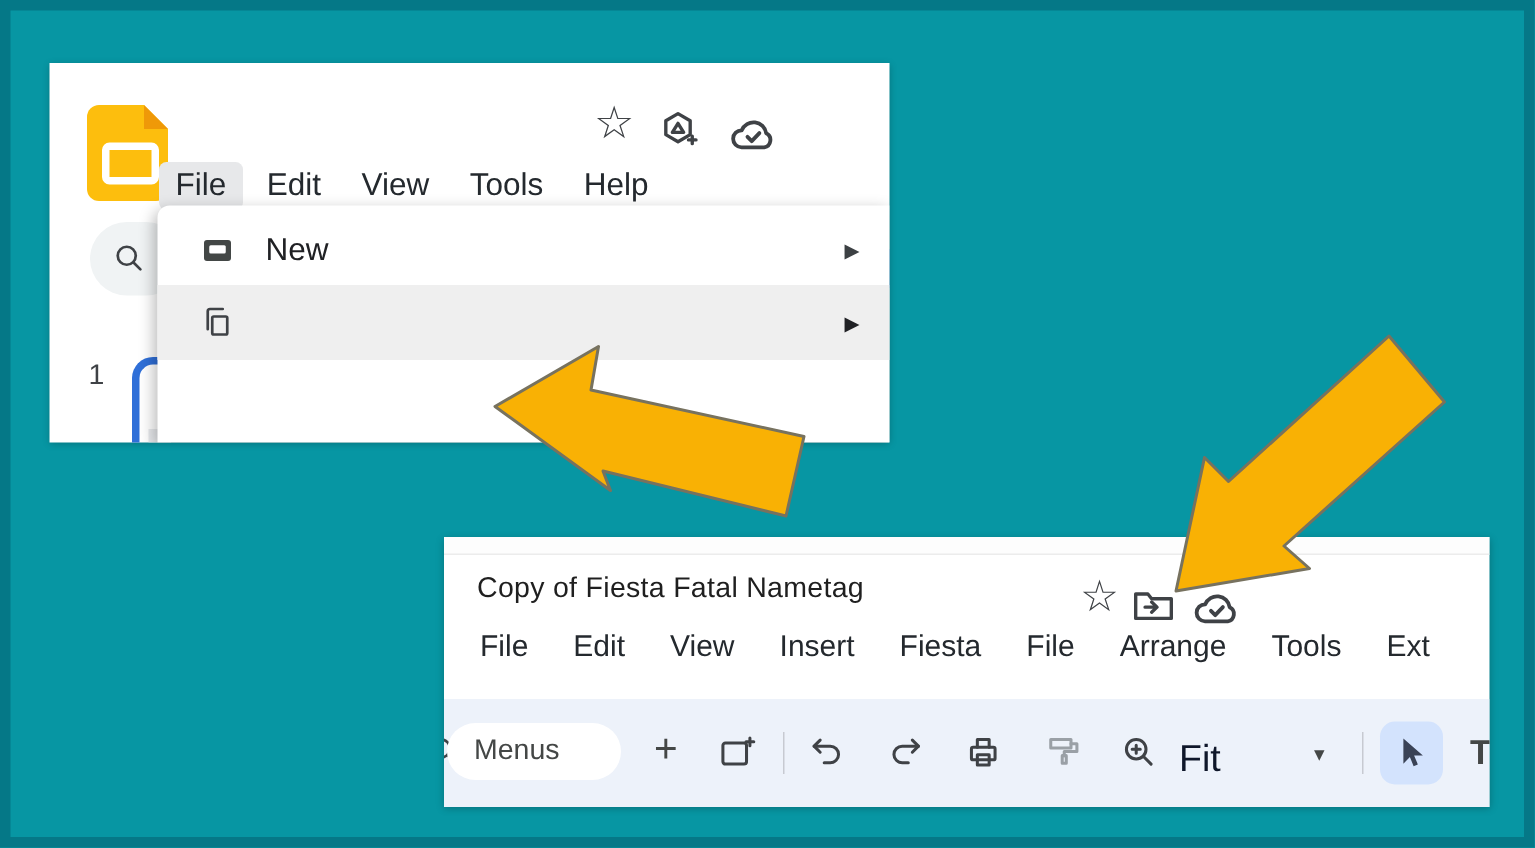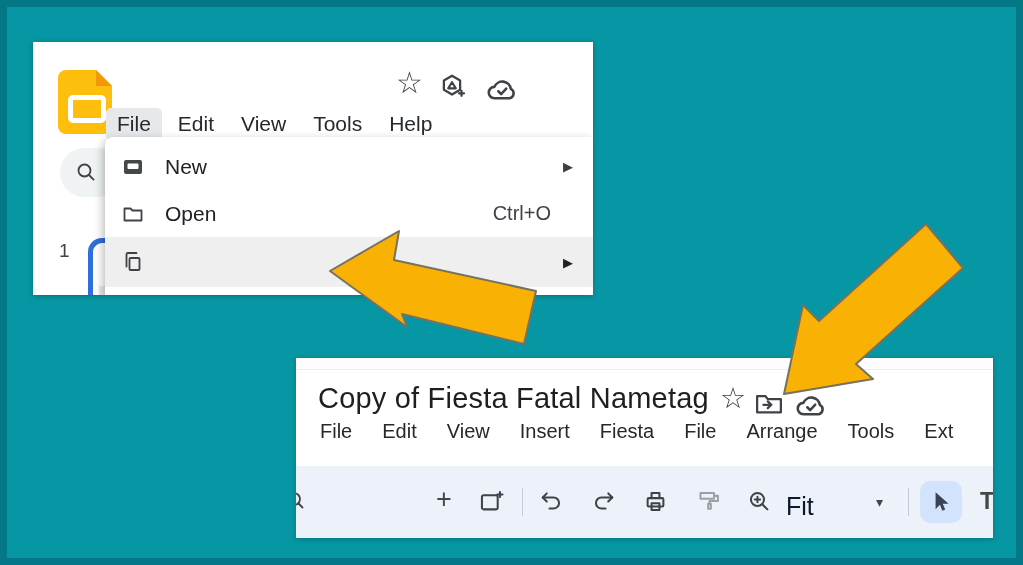--- a/index.html
+++ b/index.html
@@ -9,36 +9,36 @@
   .abs{position:absolute}
   .shot{position:absolute;background:#fff;overflow:hidden;box-shadow:0 1px 5px rgba(0,0,0,.25)}
   #shot1{left:33px;top:42px;width:560px;height:253px}
   #shot2{left:296px;top:358px;width:697px;height:180px}
   
   .logo{left:25px;top:28px;width:54px;height:64px;background:#fdbe0d;border-radius:8px}
   .fold-cut{position:absolute;right:0;top:0;width:16px;height:16px;background:#fff;clip-path:polygon(0 0,100% 0,100% 100%)}
   .fold{position:absolute;right:0;top:0;width:16px;height:16px;background:#ef9908;clip-path:polygon(0 0,0 100%,100% 100%)}
   .logo-inner{position:absolute;left:10px;top:25px;width:28px;height:18px;border:5px solid #fff;border-radius:5px}
   .title1{left:88px;top:30px;font-size:27px;color:#1f1f1f;letter-spacing:.2px;white-space:nowrap}
-  .title2{left:22px;top:24px;font-size:29px;color:#1f1f1f;letter-spacing:.2px;white-space:nowrap}
+  .title2{left:22px;top:24px;font-size:19px;color:#1f1f1f;letter-spacing:.2px;white-space:nowrap}
   .star{font-size:30px;line-height:1;color:#3f4246}
   .menubar{display:flex;color:#24292e;white-space:nowrap}
   .mb1{left:84px;top:66px;font-size:21px;gap:27px}
   .mb1 .mi{padding:4px 0}
   .mb1 .mi.active{background:#e7e8ea;border-radius:5px;padding:4px 11px;margin-left:-11px;margin-right:-11px}
   .mb2{left:24px;top:62px;font-size:20px;gap:30px}
   
   .pill1{left:27px;top:106px;width:62px;height:49px;border-radius:26px;background:#f0f3f4;z-index:1}
   .thumbcorner{left:55px;top:196px;width:60px;height:57px;border-top:5px solid #2f6fd8;border-left:5px solid #2f6fd8;border-top-left-radius:14px;z-index:1}
   .thumbedge{left:66px;top:244px;width:15px;height:9px;background:#e8eaed;z-index:1}
   .slidenum{left:26px;top:198px;font-size:19px;color:#3f4246;z-index:1}
   .sliver{left:553px;top:124px;width:7px;height:26px;background:#3f7de0;border-radius:6px 0 0 6px}
   
   .panel{left:72px;top:95px;width:488px;height:158px;background:#fff;z-index:10;border-radius:8px 0 0 0;box-shadow:-2px 3px 10px rgba(0,0,0,.28);padding-top:6px;box-sizing:border-box}
-  .mrow{height:47px;display:flex;align-items:center;padding-left:16px;position:relative}
+  .mrow{height:47px;display:flex;align-items:center;padding-left:28px;position:relative}
   .mrow.hl{background:#efefef;height:50px}
   .mrow .lbl{margin-left:20px;font-size:21px;color:#202124}
   .mrow .short{position:absolute;right:42px;font-size:20px;color:#3f4349}
   .mrow .subarr{position:absolute;right:20px;font-size:13px;color:#202124}
   
   .topstrip{left:0;top:0;width:697px;height:11px;border-bottom:1px solid #ececec;background:#fdfdfd}
   .strip{left:0;top:108px;width:697px;height:72px;background:#edf2fa}
   .tb{position:absolute}
   .pill2{left:2px;top:16px;width:116px;height:38px;background:#fff;border-radius:20px;display:flex;align-items:center;padding-left:18px;box-sizing:border-box;font-size:19px;color:#444746}
   .plus{font-size:27px;color:#444746;line-height:1}
@@ -98,27 +98,20 @@
 
     <div class="abs panel">
       <div class="mrow">
         <svg width="24" height="24" viewBox="0 0 24 24">
           <rect x="3" y="5" width="18" height="14" rx="2" fill="#434746"></rect>
           <rect x="6.5" y="8.5" width="11" height="5.5" rx="1" fill="#fff"></rect>
         </svg>
         <span class="lbl">New</span>
         <span class="subarr" style="color:#3c4043">▶</span>
       </div>
-      <div class="mrow">
-        <svg width="24" height="24" viewBox="0 0 24 24">
-          <path class="ic" d="M3.5 18.5v-12h6l2 2h9v10z"></path>
-        </svg>
-        <span class="lbl">Open</span>
-        <span class="short">Ctrl+O</span>
-      </div>
       <div class="mrow hl">
         <svg width="24" height="24" viewBox="0 0 24 24">
           <rect class="ic" x="8.5" y="8" width="10" height="12" rx="1"></rect>
           <path class="ic" d="M5.5 16.5v-12A1.5 1.5 0 0 1 7 3h8.5"></path>
         </svg>
         <span class="subarr">▶</span>
       </div>
     </div>
   </div>
 
@@ -148,20 +141,23 @@
       <span>Arrange</span>
       <span>Tools</span>
       <span>Ext</span>
     </div>
 
     <div class="abs strip">
       <svg class="tb" style="left:-7px;top:24px" width="20" height="24" viewBox="0 0 20 24">
         <circle class="ic" cx="5" cy="9" r="6" stroke-width="2"></circle>
         <path class="ic" d="M9.5 13.5l4 4" stroke-width="2"></path>
       </svg>
+      <div class="tb pill2">
+        <span>Menus</span>
+      </div>
 
       <span class="tb plus" style="left:140px;top:20px">+</span>
 
       <svg class="tb" style="left:182px;top:22px" width="27" height="27" viewBox="0 0 24 24">
         <rect class="ic" x="3.5" y="6.5" width="14" height="12.5" rx="1.5"></rect>
         <path class="ic" d="M19.5 3.5v4.6M17.2 5.8h4.6" stroke-width="1.6"></path>
       </svg>
 
       <div class="tb tdiv" style="left:226px;top:22px"></div>
 

